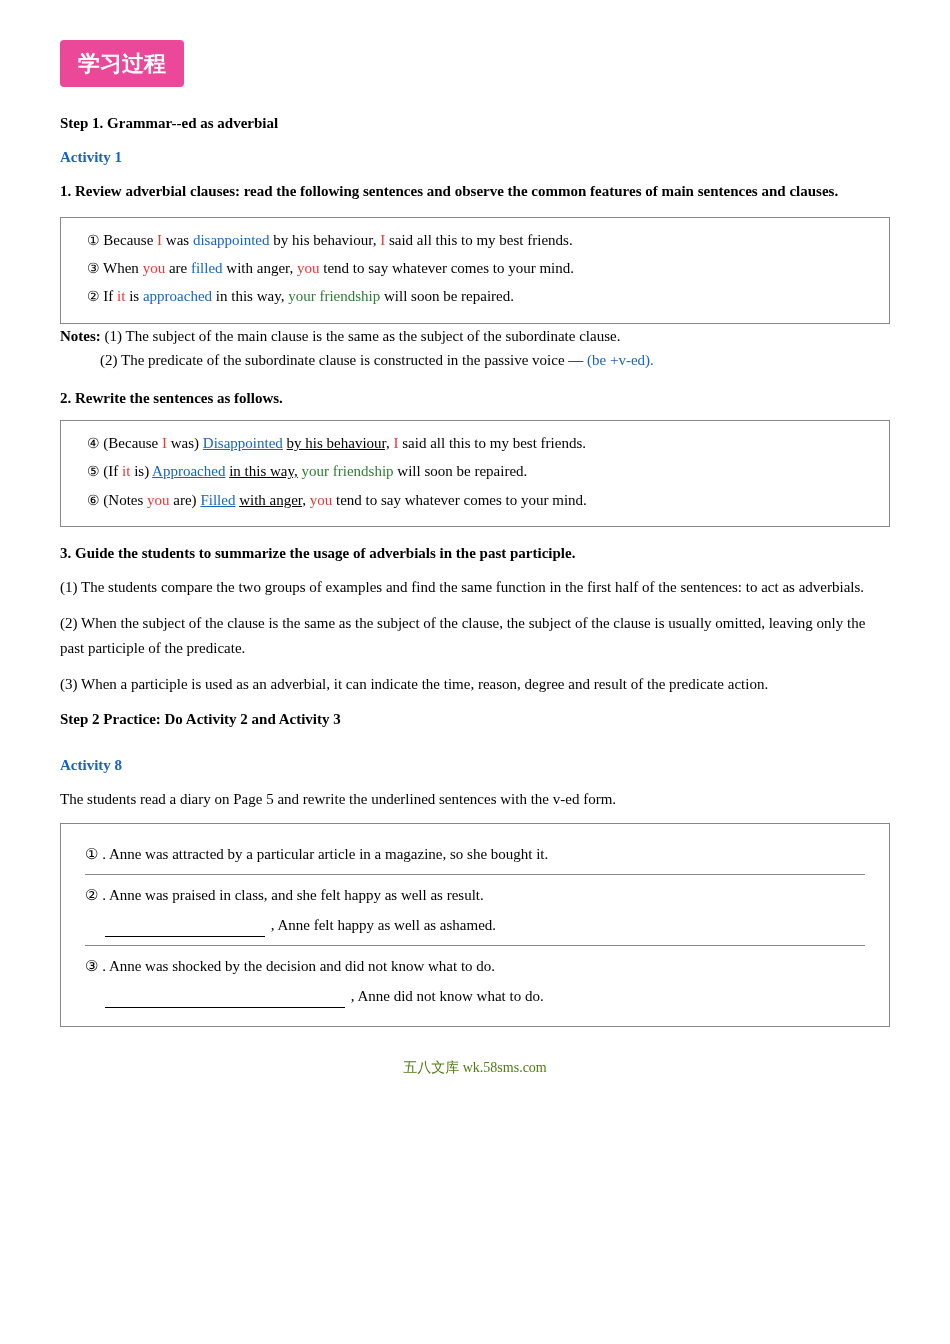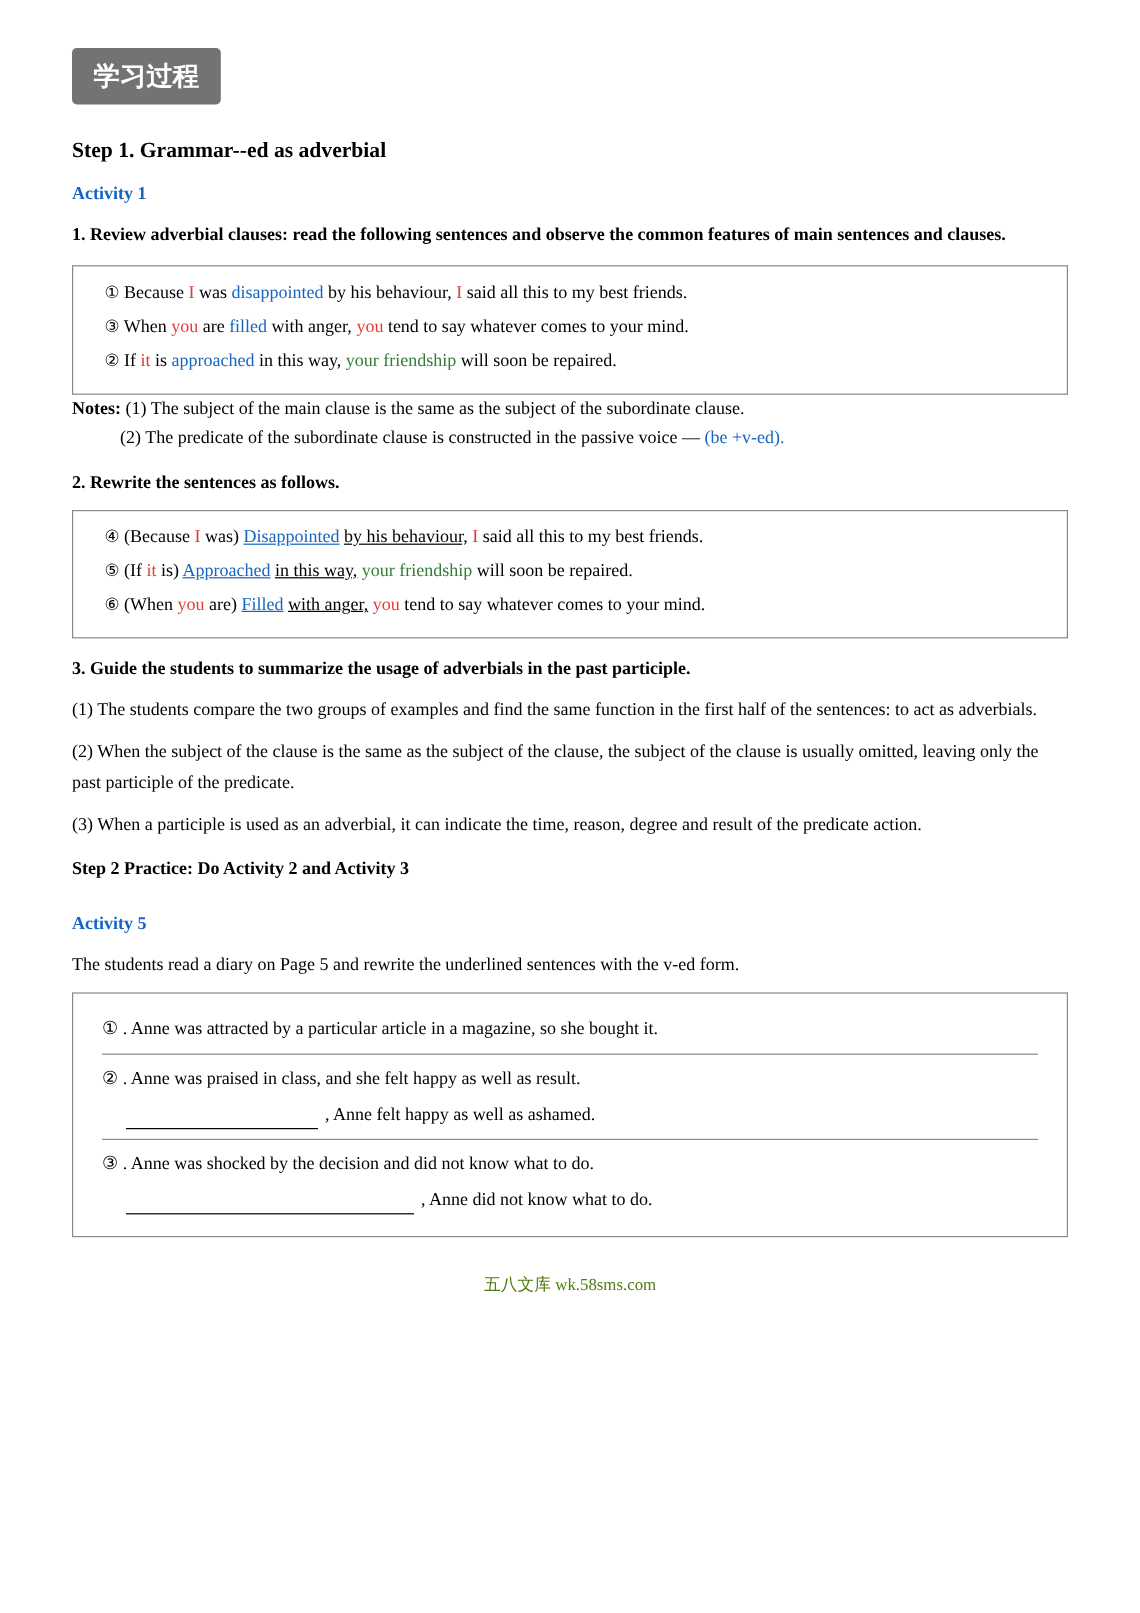--- a/index.html
+++ b/index.html
@@ -9,33 +9,33 @@
       color: #000;
       font-size: 15px;
       line-height: 1.6;
       padding: 40px 60px;
       max-width: 950px;
       margin: 0 auto;
     }
 
     .header-badge {
       display: inline-block;
-      background: #737373;
+      background: #ec4899;
       color: #fff;
       font-size: 22px;
       font-weight: bold;
       padding: 6px 18px;
       border-radius: 4px;
       margin-bottom: 24px;
       font-family: "SimHei", "STHeiti", sans-serif;
     }
 
     .step-title {
       font-weight: bold;
-      font-size: 18px;
+      font-size: 15px;
       margin-bottom: 10px;
     }
 
     .activity-title {
       color: #1565c0;
       font-weight: bold;
       font-size: 15px;
       margin-bottom: 10px;
     }
 
@@ -217,42 +217,42 @@
     <span> (If </span>
     <span class="color-red">it</span>
     <span> is) </span>
     <span class="color-blue underline">Approached</span>
     <span style="text-decoration:underline"> in this way,</span>
     <span class="color-green"> your friendship</span>
     <span> will soon be repaired.</span>
   </p>
   <p>
     <span class="circled">⑥</span>
-    <span> (When </span>
+    <span> (Notes </span>
     <span class="color-red">you</span>
     <span> are) </span>
     <span class="color-blue underline">Filled</span>
     <span style="text-decoration:underline"> with anger,</span>
     <span class="color-red"> you</span>
     <span> tend to say whatever comes to your mind.</span>
   </p>
 </div>
 
 
 <div class="section-title margin-top">3. Guide the students to summarize the usage of adverbials in the past participle.</div>
 
 <p class="paragraph">(1) The students compare the two groups of examples and find the same function in the first half of the sentences: to act as adverbials.</p>
 <p class="paragraph">(2) When the subject of the clause is the same as the subject of the clause, the subject of the clause is usually omitted, leaving only the past participle of the predicate.</p>
 <p class="paragraph">(3) When a participle is used as an adverbial, it can indicate the time, reason, degree and result of the predicate action.</p>
 
 
 <div class="step2-title">Step 2 Practice: Do Activity 2 and Activity 3</div>
 
 
-<div class="activity-title">Activity 5</div>
+<div class="activity-title">Activity 8</div>
 
 <p class="paragraph">The students read a diary on Page 5 and rewrite the underlined sentences with the v-ed form.</p>
 
 
 <div class="activity2-box">
 
   <div class="activity2-item">
     <p>
       <span>①</span>
       <span>. Anne was attracted by a particular article in a magazine, so she bought it.</span>

